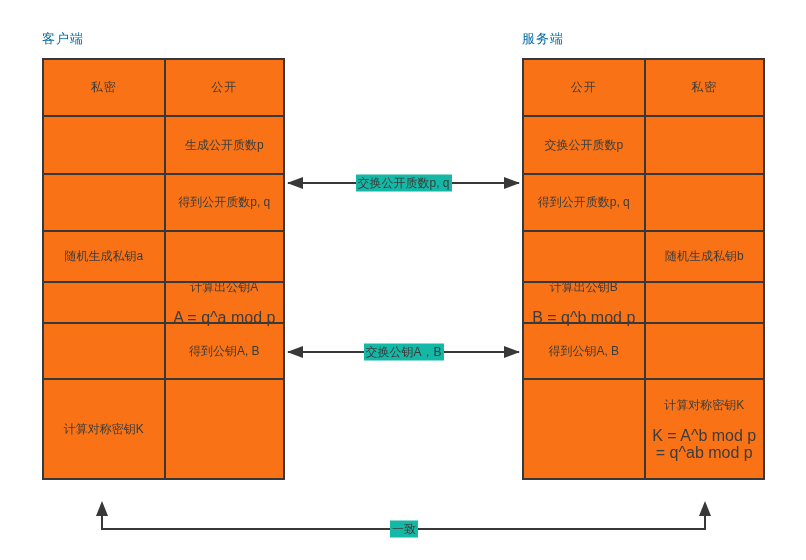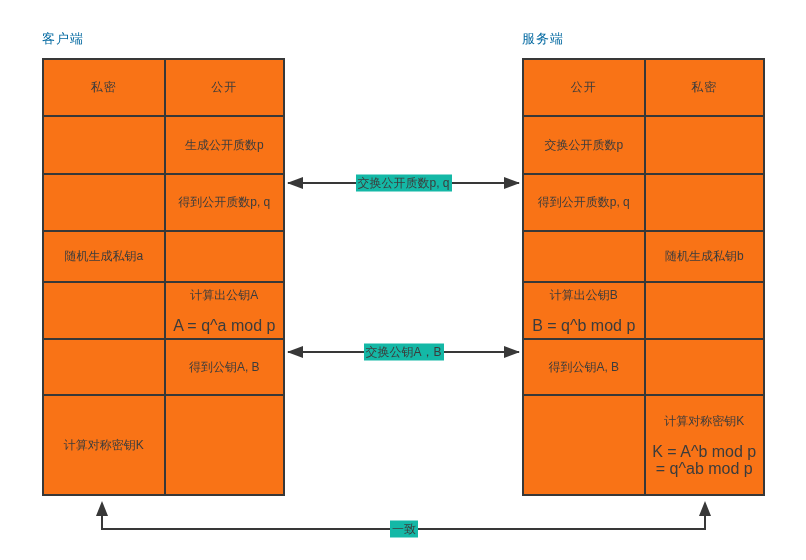--- a/index.html
+++ b/index.html
@@ -28,21 +28,21 @@
     width:243px;
     border:2px solid #383838;
     background:#f97316;
   }
   .t-row { display:flex; }
   .t-row + .t-row { border-top:2px solid #383838; }
   .t-row:nth-child(1){ height:55px; }
   .t-row:nth-child(2){ height:58px; }
   .t-row:nth-child(3){ height:57px; }
   .t-row:nth-child(4){ height:51px; }
-  .t-row:nth-child(5){ height:57px; }
+  .t-row:nth-child(5){ height:41px; }
   .t-row:nth-child(6){ height:56px; }
   .t-row:nth-child(7){ height:100px; }
   .cell {
     flex:1 1 50%;
     display:flex;
     flex-direction:column;
     justify-content:center;
     align-items:center;
     gap:14px;
     font-size:12px;

